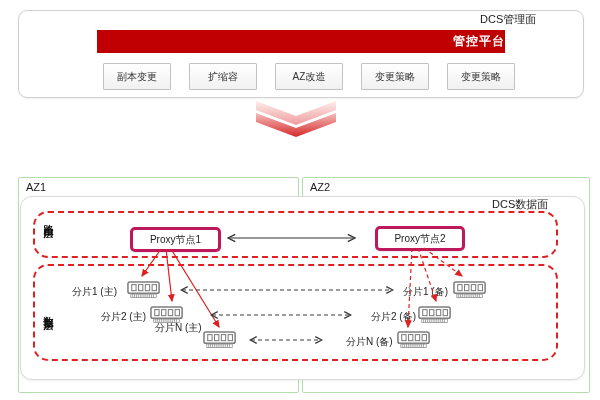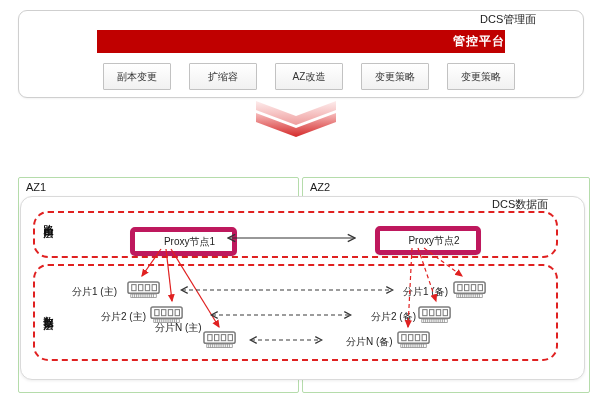--- a/index.html
+++ b/index.html
@@ -26,21 +26,21 @@
   
   .dp-box{left:20px;top:196px;width:563px;height:182px;background:#fff;border:1px solid #dadada;border-radius:12px;box-shadow:0 1px 3px rgba(0,0,0,.07);}
   .dp-label{left:492px;top:197px;}
   .dash-box{left:33px;border:2px dashed #e02020;border-radius:15px;background:transparent;}
   .routing{top:211px;width:521px;height:43px;}
   .datalayer{top:264px;width:521px;height:93px;}
   .vlabel{writing-mode:vertical-rl;text-orientation:upright;font-size:10px;font-weight:bold;color:#111;letter-spacing:2px;white-space:nowrap;}
   .routing-label{left:41px;top:216px;}
   .datalayer-label{left:41px;top:308px;}
 
-  .proxy{height:19px;line-height:19px;border:5px solid #be185d;border-radius:5px;background:#fff;text-align:center;font-size:10px;color:#222;box-shadow:0 1px 1px rgba(0,0,0,.08);white-space:nowrap;padding-left:12px;}
+  .proxy{height:19px;line-height:19px;border:3px solid #be185d;border-radius:5px;background:#fff;text-align:center;font-size:10px;color:#222;box-shadow:0 1px 1px rgba(0,0,0,.08);white-space:nowrap;}
   .proxy1{left:130px;top:227px;width:85px;}
   .proxy2{left:375px;top:226px;width:84px;}
 
   .shard-label{font-size:10px;color:#222;white-space:nowrap;}
   .ram{width:34px;height:18px;display:block;}
 
   svg.overlay{position:absolute;left:0;top:0;width:600px;height:400px;pointer-events:none;}
 </style>
 </head>
 <body>

